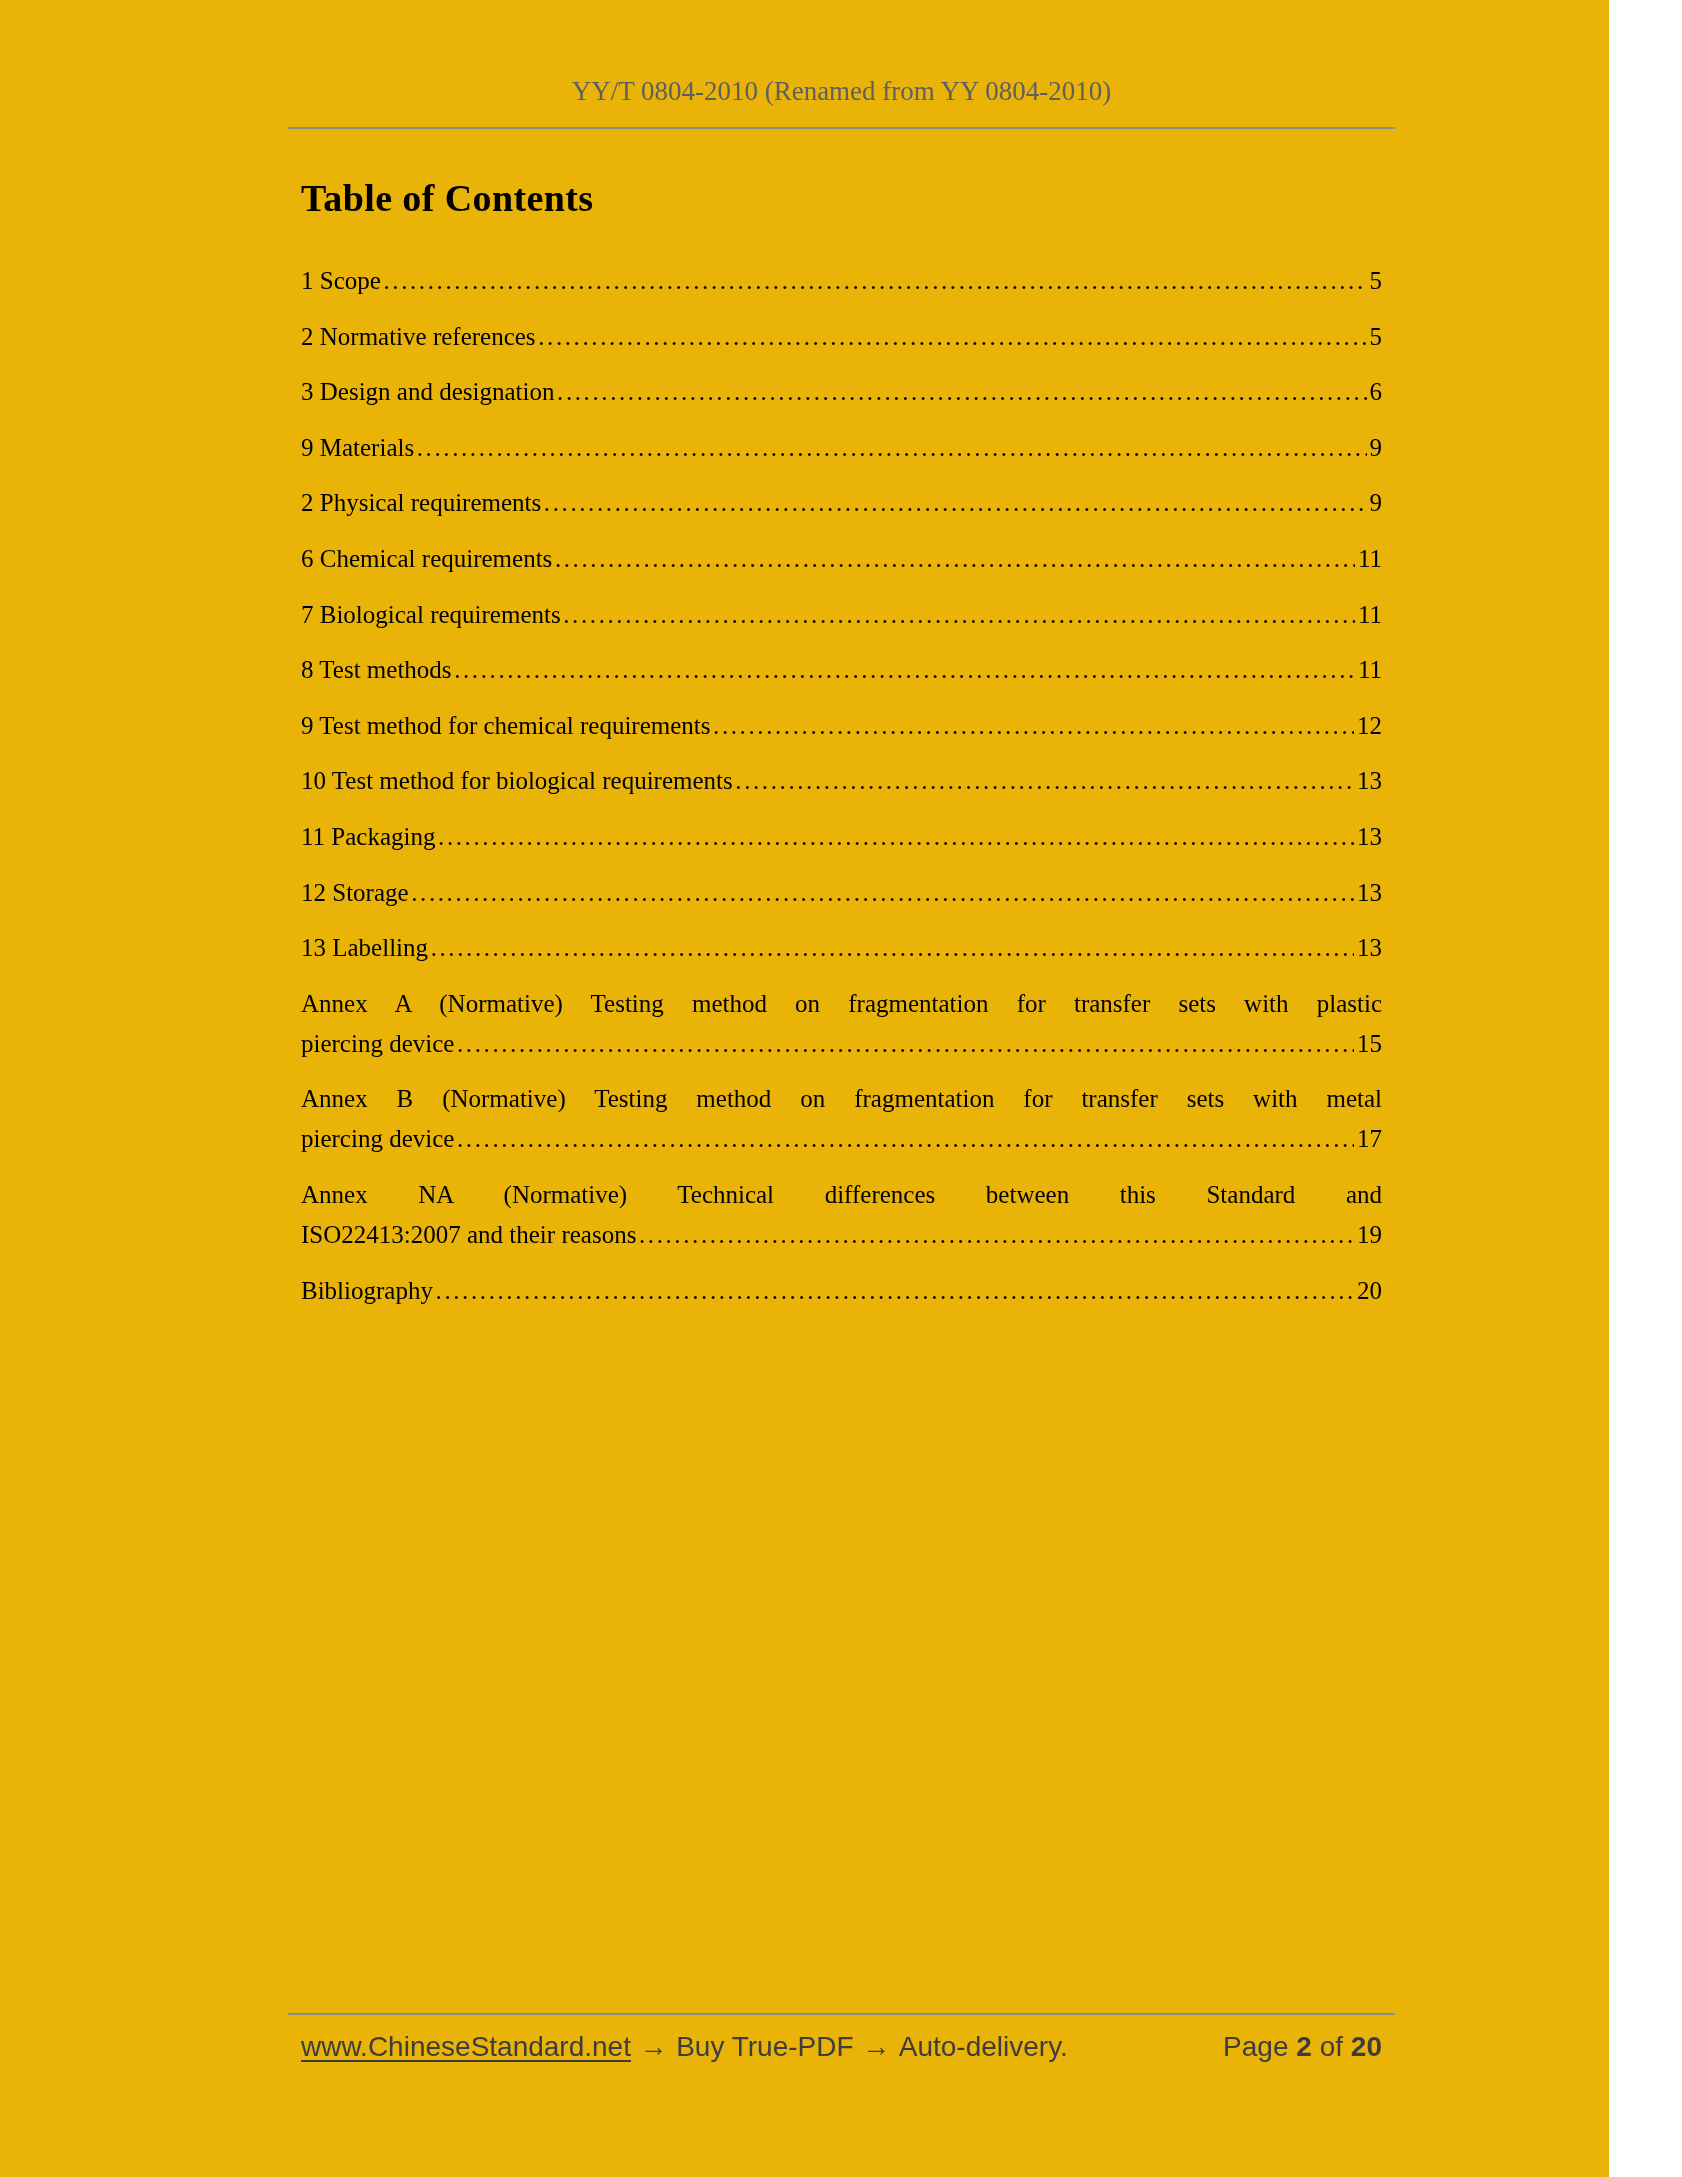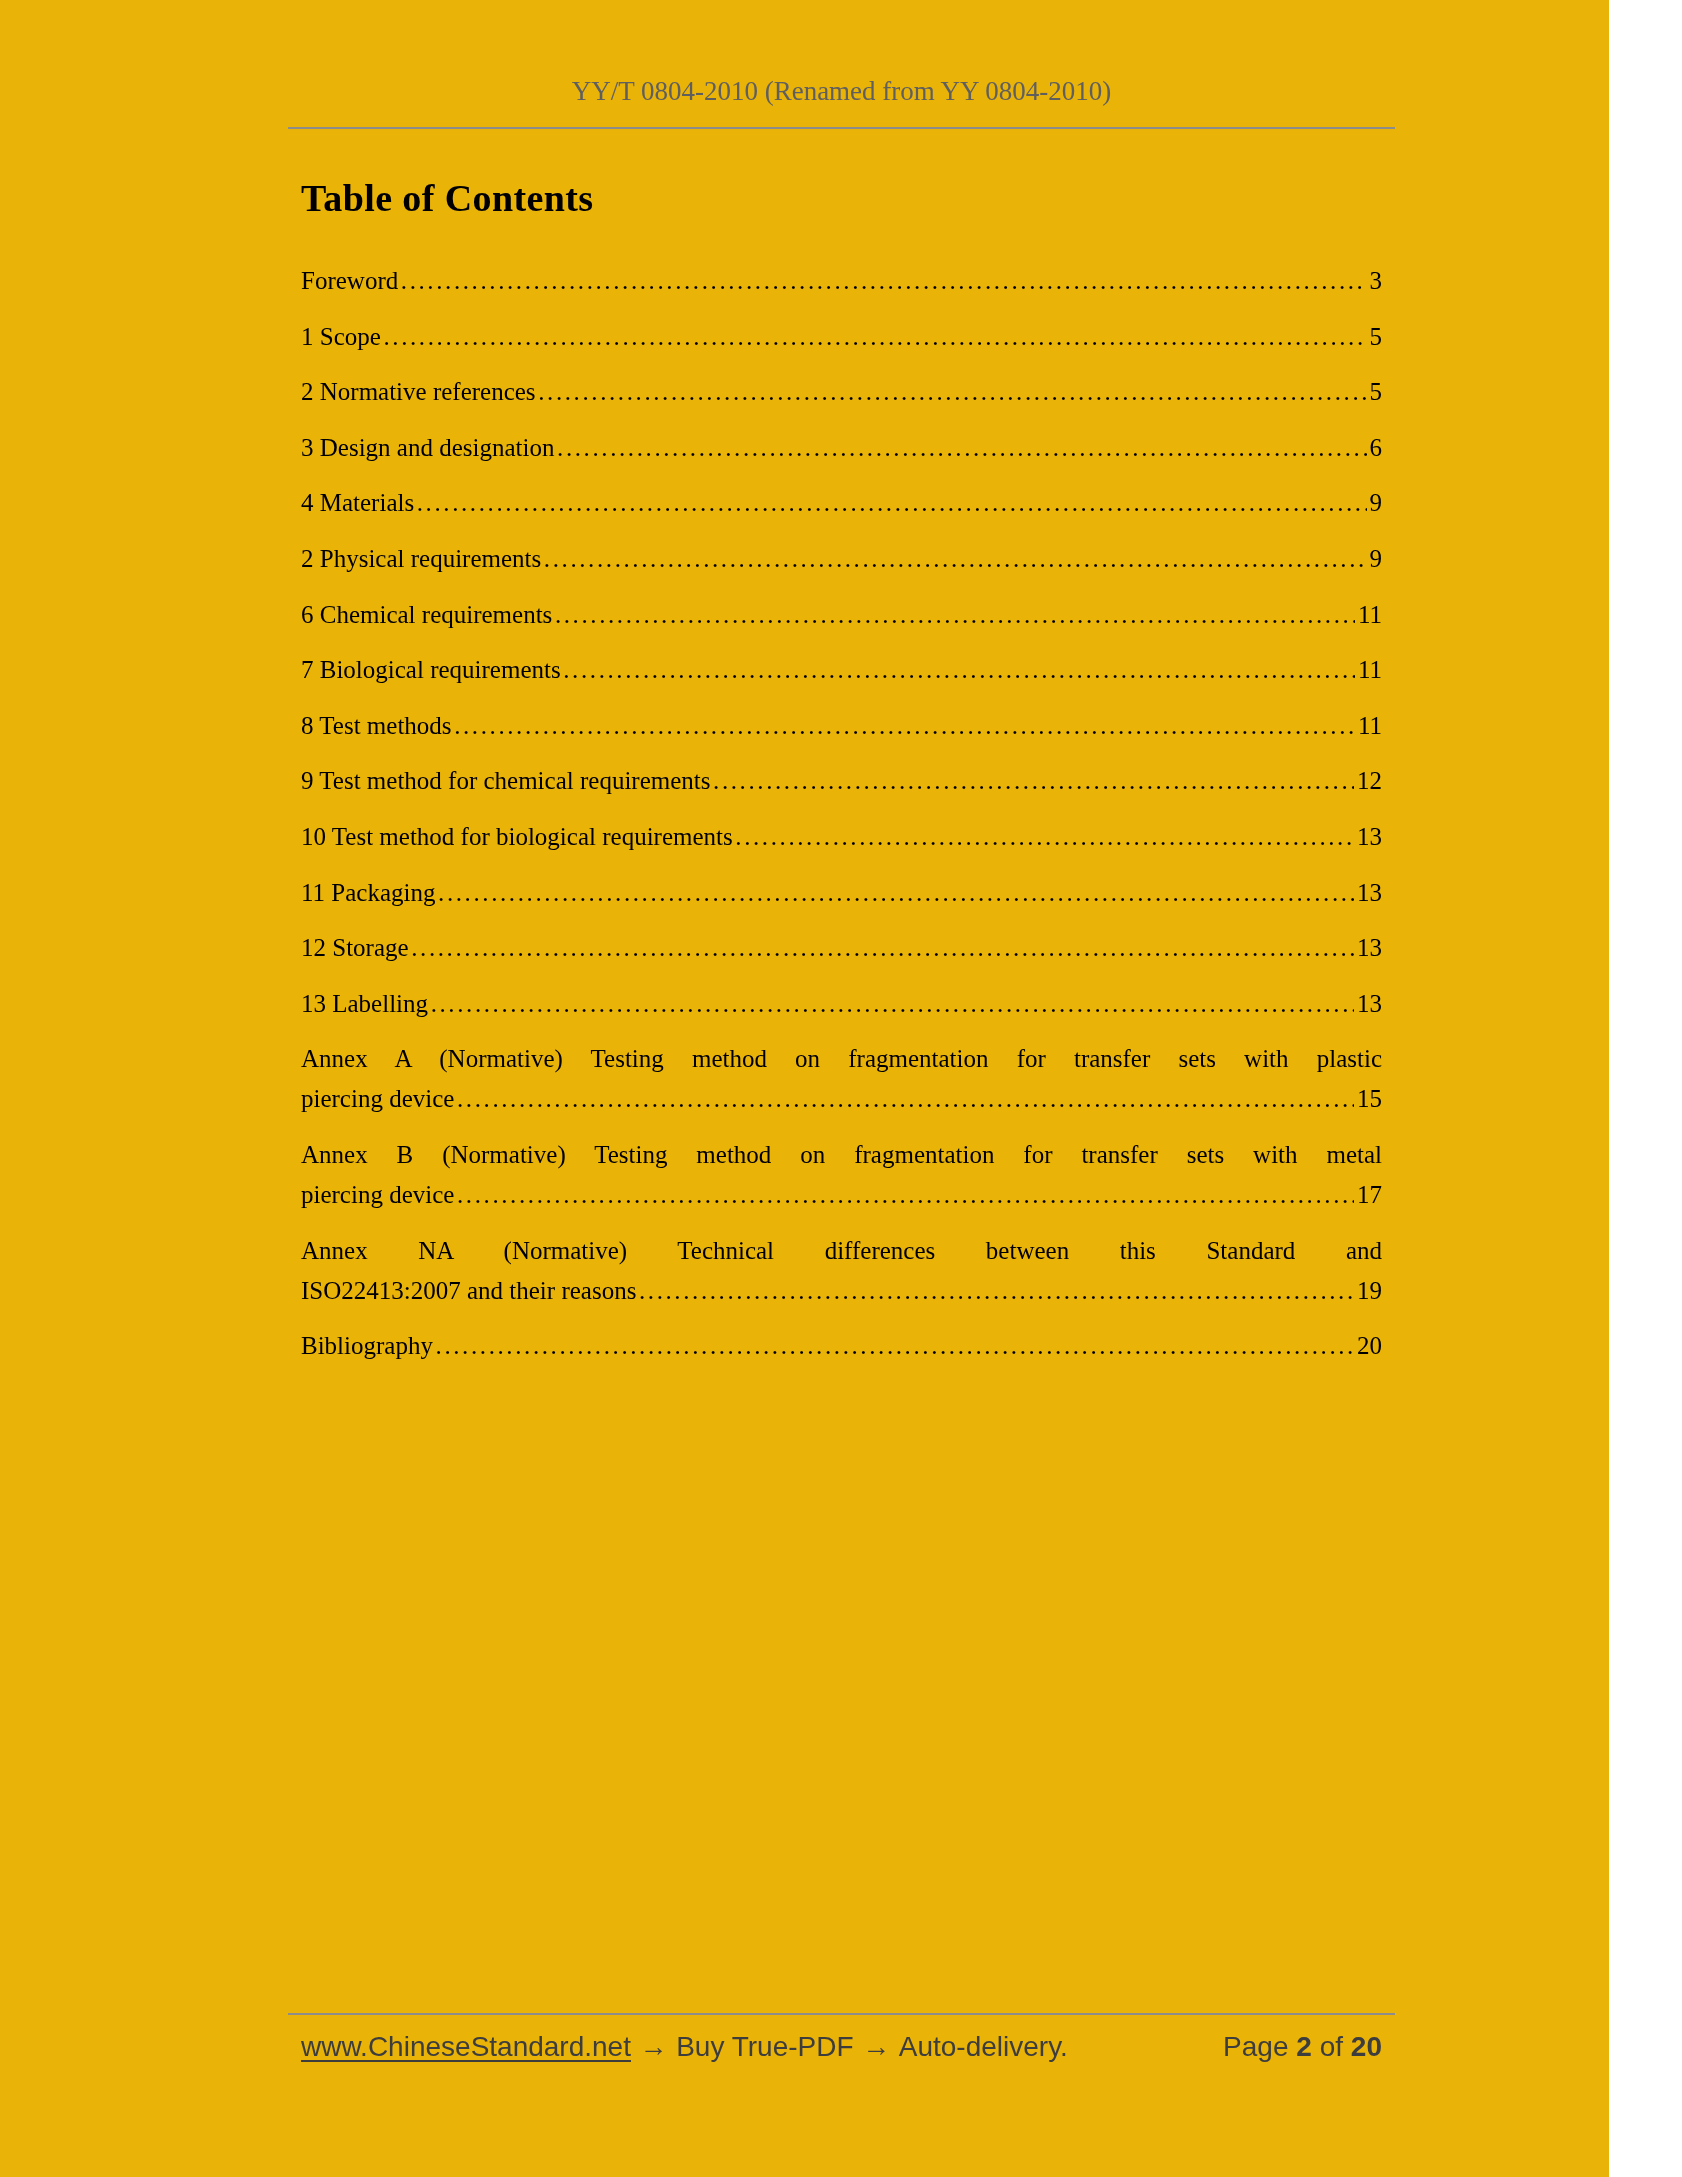--- a/index.html
+++ b/index.html
@@ -120,27 +120,20 @@
 
   <div class="header-title">YY/T 0804-2010 (Renamed from YY 0804-2010)</div>
 
   <div class="rule header-rule"></div>
 
   <div class="doc-title">Table of Contents</div>
 
   <div class="toc">
       <div class="toc-entry">
         <div class="toc-row">
-          <span class="toc-label">Foreword</span>
-          <span class="toc-leader"></span>
-          <span class="toc-page">3</span>
-        </div>
-      </div>
-      <div class="toc-entry">
-        <div class="toc-row">
           <span class="toc-label">1 Scope</span>
           <span class="toc-leader"></span>
           <span class="toc-page">5</span>
         </div>
       </div>
       <div class="toc-entry">
         <div class="toc-row">
           <span class="toc-label">2 Normative references</span>
           <span class="toc-leader"></span>
           <span class="toc-page">5</span>
@@ -148,21 +141,21 @@
       </div>
       <div class="toc-entry">
         <div class="toc-row">
           <span class="toc-label">3 Design and designation</span>
           <span class="toc-leader"></span>
           <span class="toc-page">6</span>
         </div>
       </div>
       <div class="toc-entry">
         <div class="toc-row">
-          <span class="toc-label">4 Materials</span>
+          <span class="toc-label">9 Materials</span>
           <span class="toc-leader"></span>
           <span class="toc-page">9</span>
         </div>
       </div>
       <div class="toc-entry">
         <div class="toc-row">
           <span class="toc-label">2 Physical requirements</span>
           <span class="toc-leader"></span>
           <span class="toc-page">9</span>
         </div>

